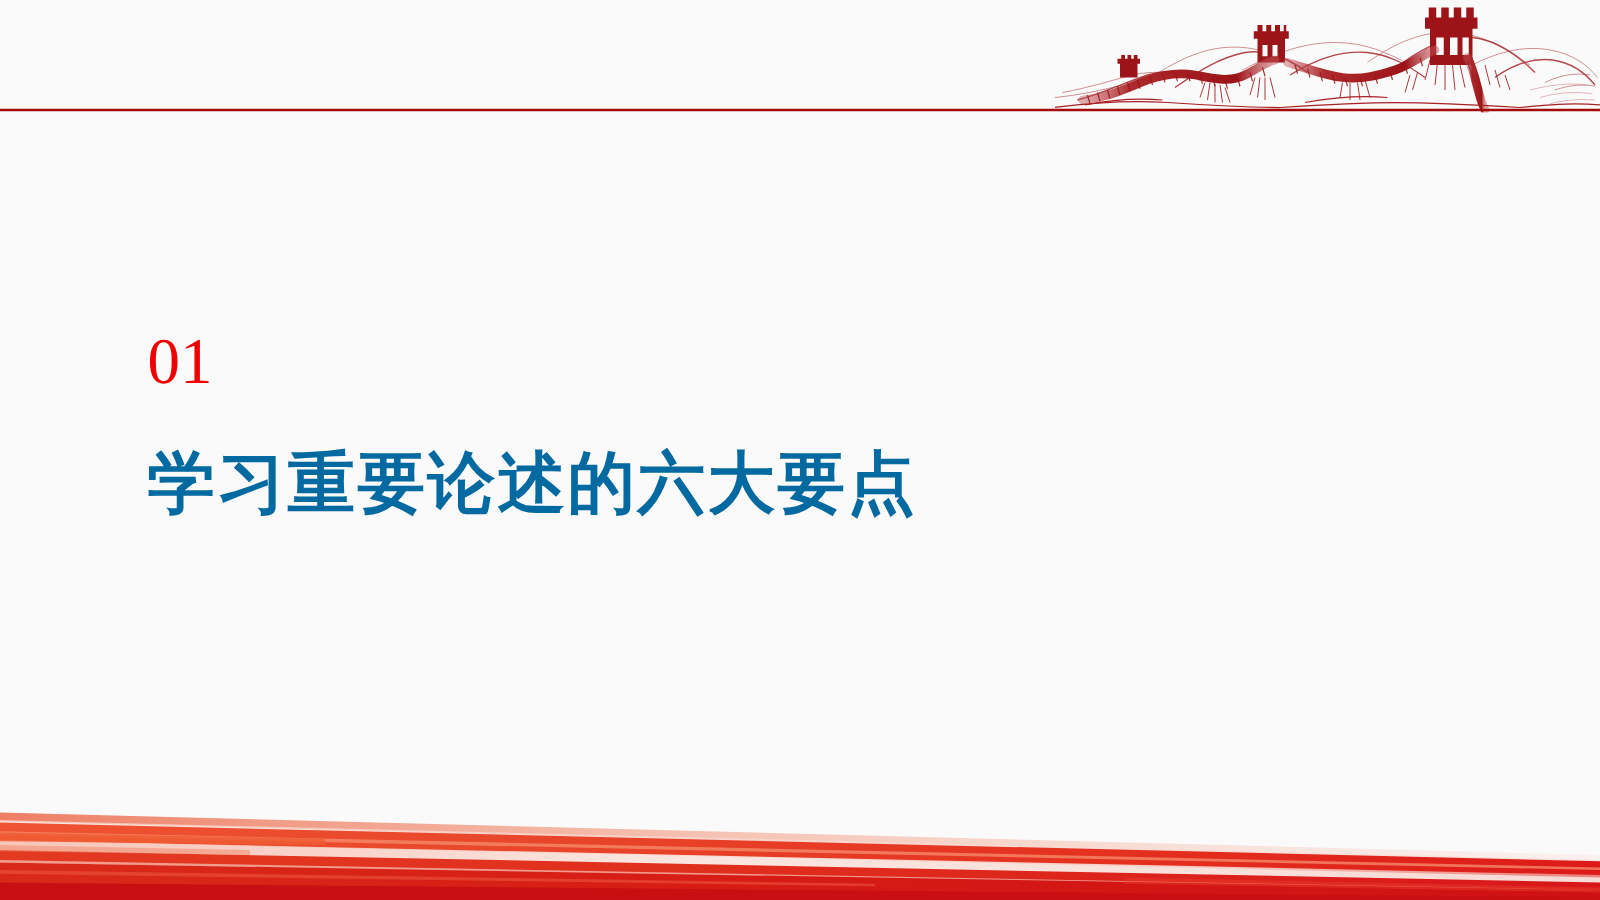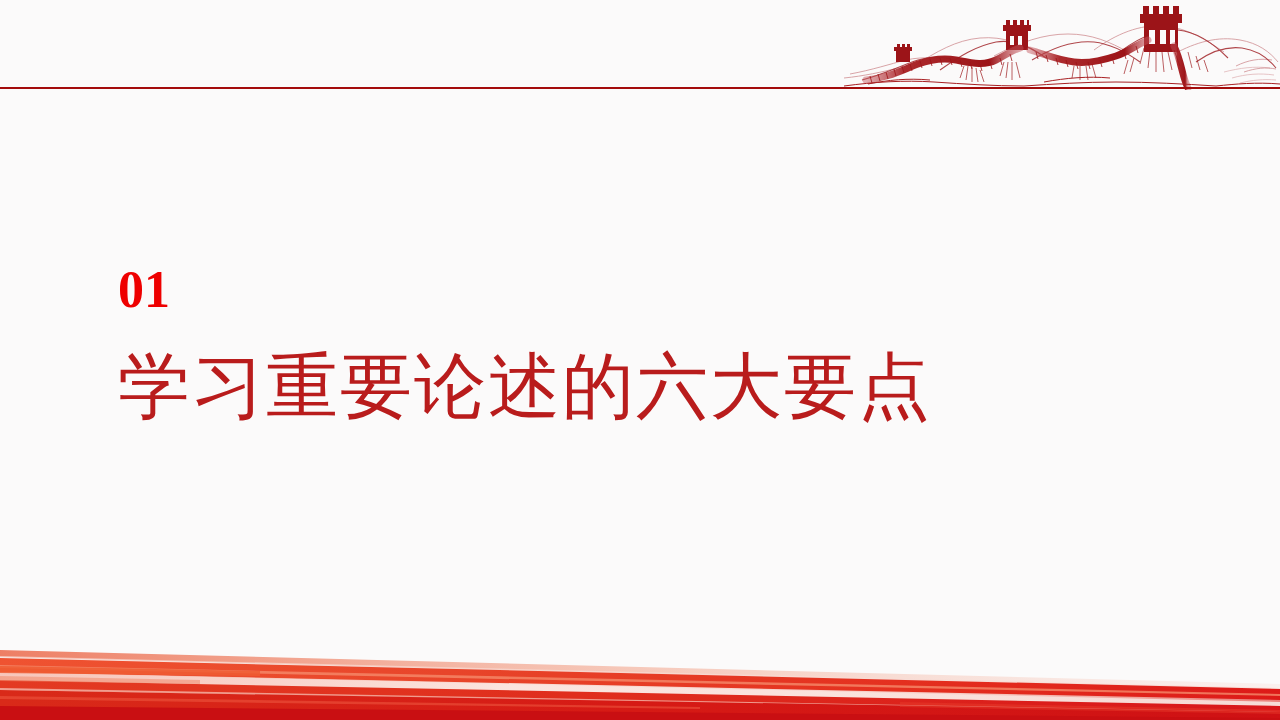--- a/index.html
+++ b/index.html
@@ -54,32 +54,32 @@
     left: 118px;
     top: 262px;
     width: 900px;
   }
 
   .section-number {
     font-family: "Liberation Serif", serif;
     font-size: 52px;
     line-height: 56px;
     color: #ee0000;
-    font-weight: 700;
+    font-weight: 400;
     letter-spacing: 0px;
     margin: 0;
     padding: 0;
   }
 
   .section-title {
     font-family: "DejaVu Serif", "Liberation Serif", serif;
-    font-size: 72px;
+    font-size: 54px;
     line-height: 76px;
-    color: #b91c1c;
-    font-weight: 400;
+    color: #0369a1;
+    font-weight: 700;
     letter-spacing: 2px;
     margin: 0;
     padding: 0;
     margin-top: 30px;
     white-space: nowrap;
   }
 
   
   .footer-ribbon {
     position: absolute;

